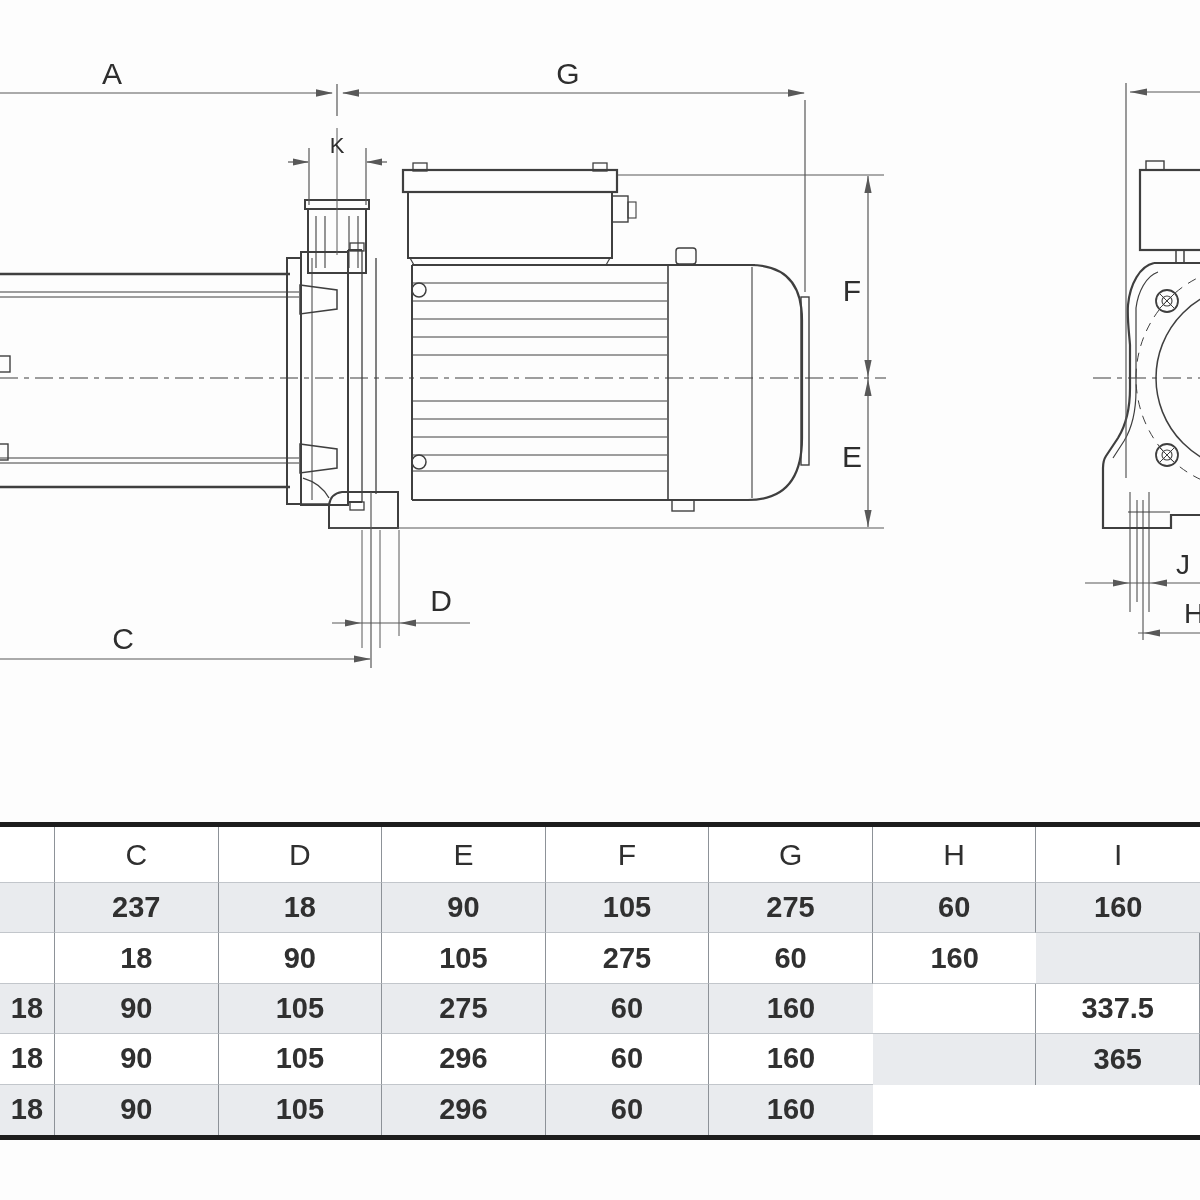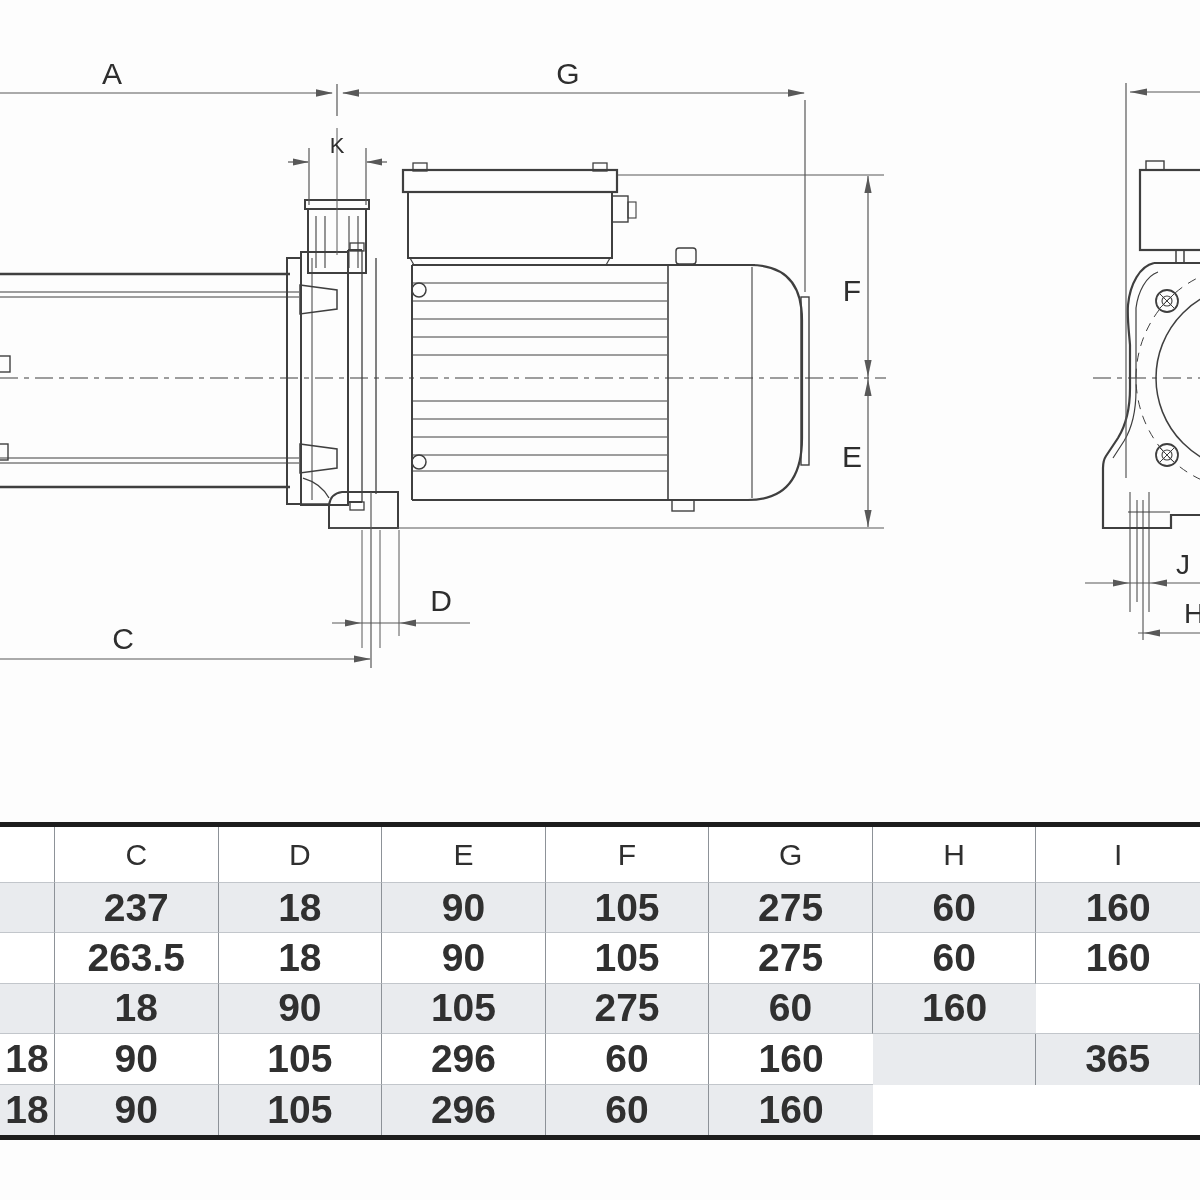--- a/index.html
+++ b/index.html
@@ -20,21 +20,21 @@
     border-top:5px solid #1d1d1d;border-bottom:5px solid #1d1d1d;
     display:grid;
     grid-template-columns:55px repeat(7,1fr);
     grid-template-rows:56px repeat(5,1fr);
     background:#ffffff;
   }
   .dim-table .cell{
     display:flex;align-items:center;justify-content:center;
     border-right:1px solid #8d9298;
     border-bottom:1px solid #c2c6cb;
-    font-size:39px;color:#333;box-sizing:border-box;
+    font-size:29px;color:#333;box-sizing:border-box;
   }
   .dim-table .cell.last-col{border-right:none;}
   .dim-table .cell.last-row{border-bottom:none;}
   .dim-table .head{font-size:30px;font-weight:400;color:#2f2f2f;background:#ffffff;}
   .dim-table .val{font-weight:700;color:#303030;}
   .dim-table .shade{background:#e9ebee;}
 </style>
 </head>
 <body>
 
@@ -248,37 +248,37 @@
     <div class="cell shade"></div>
     <div class="cell val shade">237</div>
     <div class="cell val shade">18</div>
     <div class="cell val shade">90</div>
     <div class="cell val shade">105</div>
     <div class="cell val shade">275</div>
     <div class="cell val shade">60</div>
     <div class="cell val shade last-col">160</div>
 
     <div class="cell"></div>
-    <div class="cell val">263.5</div>
     <div class="cell val">18</div>
     <div class="cell val">90</div>
     <div class="cell val">105</div>
     <div class="cell val">275</div>
     <div class="cell val">60</div>
     <div class="cell val last-col">160</div>
 
     <div class="cell shade"></div>
     <div class="cell val shade">18</div>
     <div class="cell val shade">90</div>
     <div class="cell val shade">105</div>
     <div class="cell val shade">275</div>
     <div class="cell val shade">60</div>
     <div class="cell val shade last-col">160</div>
 
     <div class="cell"></div>
+    <div class="cell val">337.5</div>
     <div class="cell val">18</div>
     <div class="cell val">90</div>
     <div class="cell val">105</div>
     <div class="cell val">296</div>
     <div class="cell val">60</div>
     <div class="cell val last-col">160</div>
 
     <div class="cell shade last-row"></div>
     <div class="cell val shade last-row">365</div>
     <div class="cell val shade last-row">18</div>

